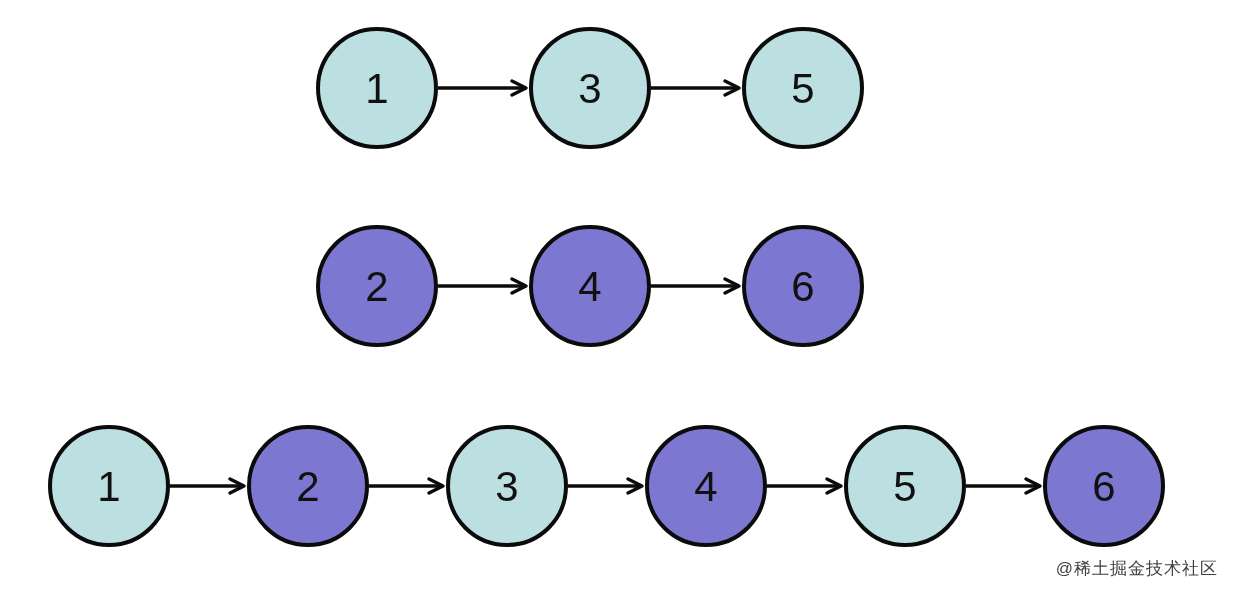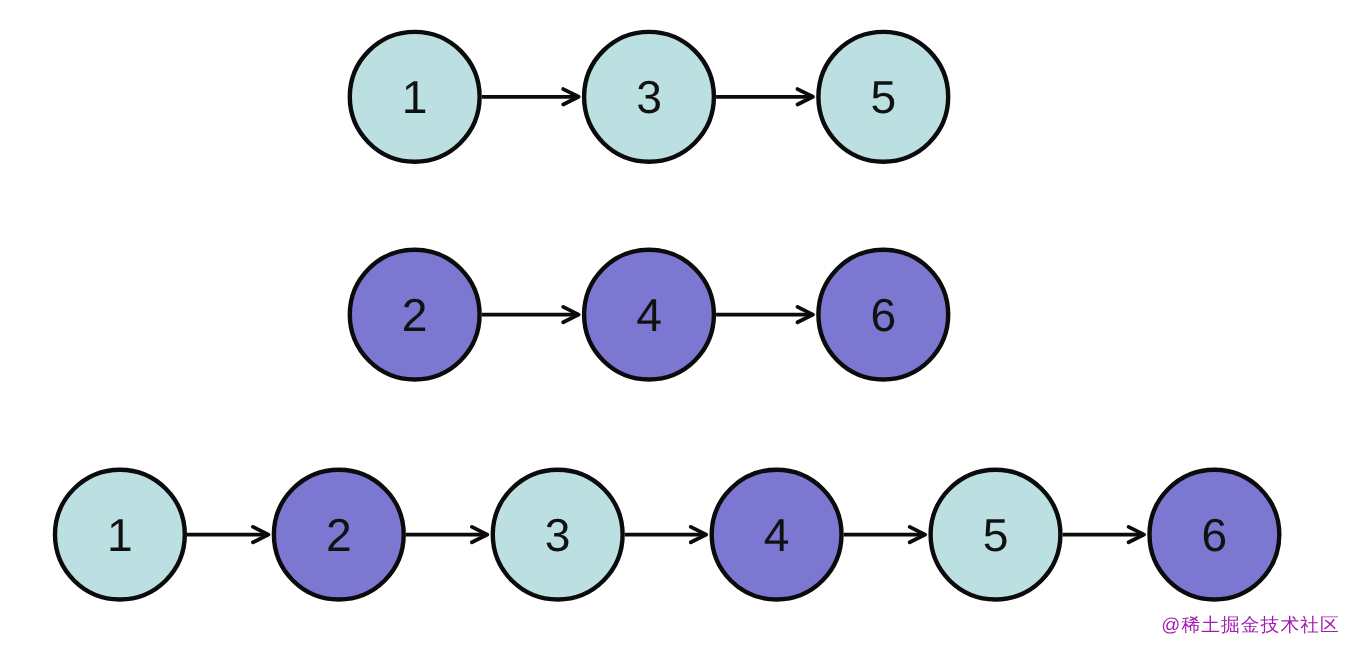--- a/index.html
+++ b/index.html
@@ -82,14 +82,14 @@
         <circle cx="507" cy="486" r="59" fill="#bcdfe1" stroke="#0b0b0b" stroke-width="4"></circle>
         <text x="507" y="486" dy="0.36em" text-anchor="middle" font-size="42" fill="#111111">3</text>
         <circle cx="706" cy="486" r="59" fill="#7c77d1" stroke="#0b0b0b" stroke-width="4"></circle>
         <text x="706" y="486" dy="0.36em" text-anchor="middle" font-size="42" fill="#111111">4</text>
         <circle cx="905" cy="486" r="59" fill="#bcdfe1" stroke="#0b0b0b" stroke-width="4"></circle>
         <text x="905" y="486" dy="0.36em" text-anchor="middle" font-size="42" fill="#111111">5</text>
         <circle cx="1104" cy="486" r="59" fill="#7c77d1" stroke="#0b0b0b" stroke-width="4"></circle>
         <text x="1104" y="486" dy="0.36em" text-anchor="middle" font-size="42" fill="#111111">6</text>
       </g>
     </svg>
-  <div class="watermark" style="color: #a21caf;">@稀土掘金技术社区</div>
+  <div class="watermark" style="color: #404040;">@稀土掘金技术社区</div>
 </div>
 
 </body></html>

